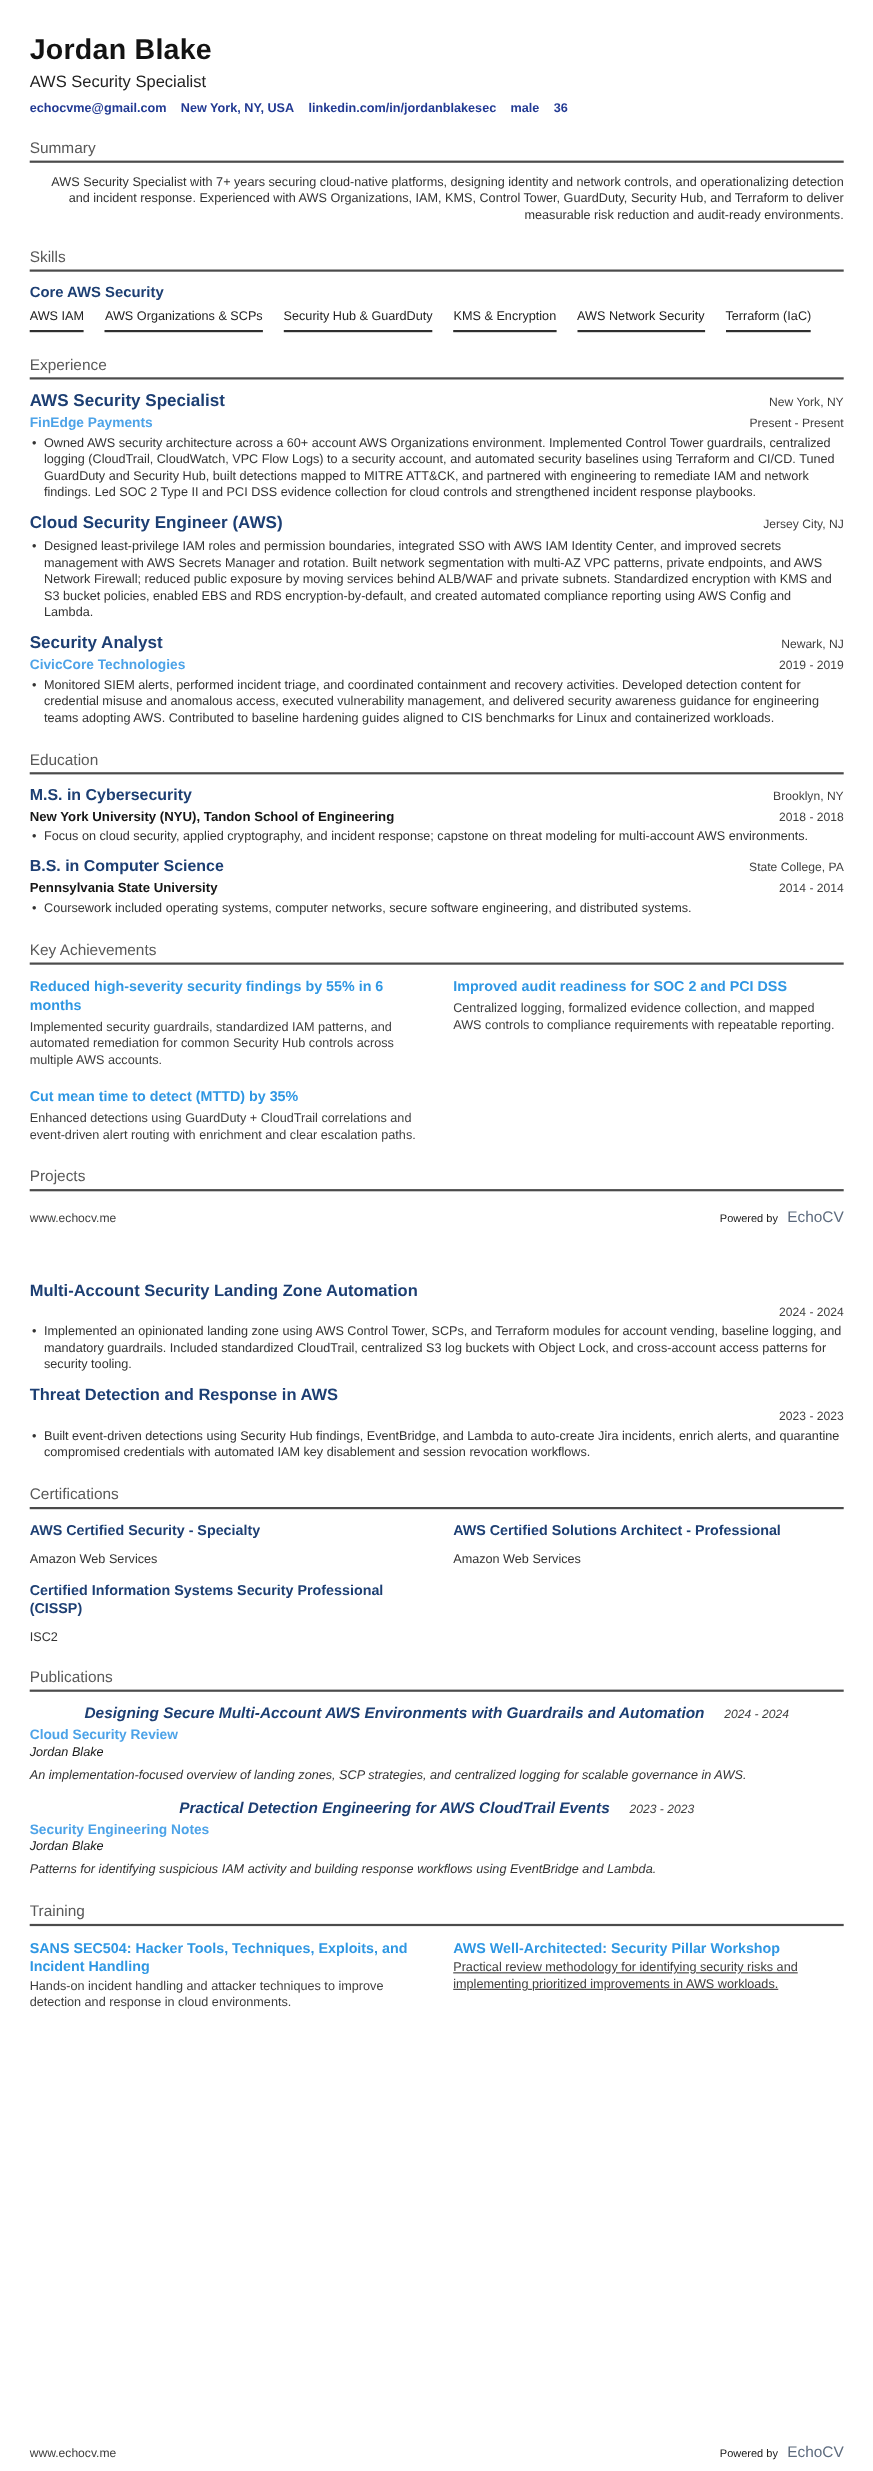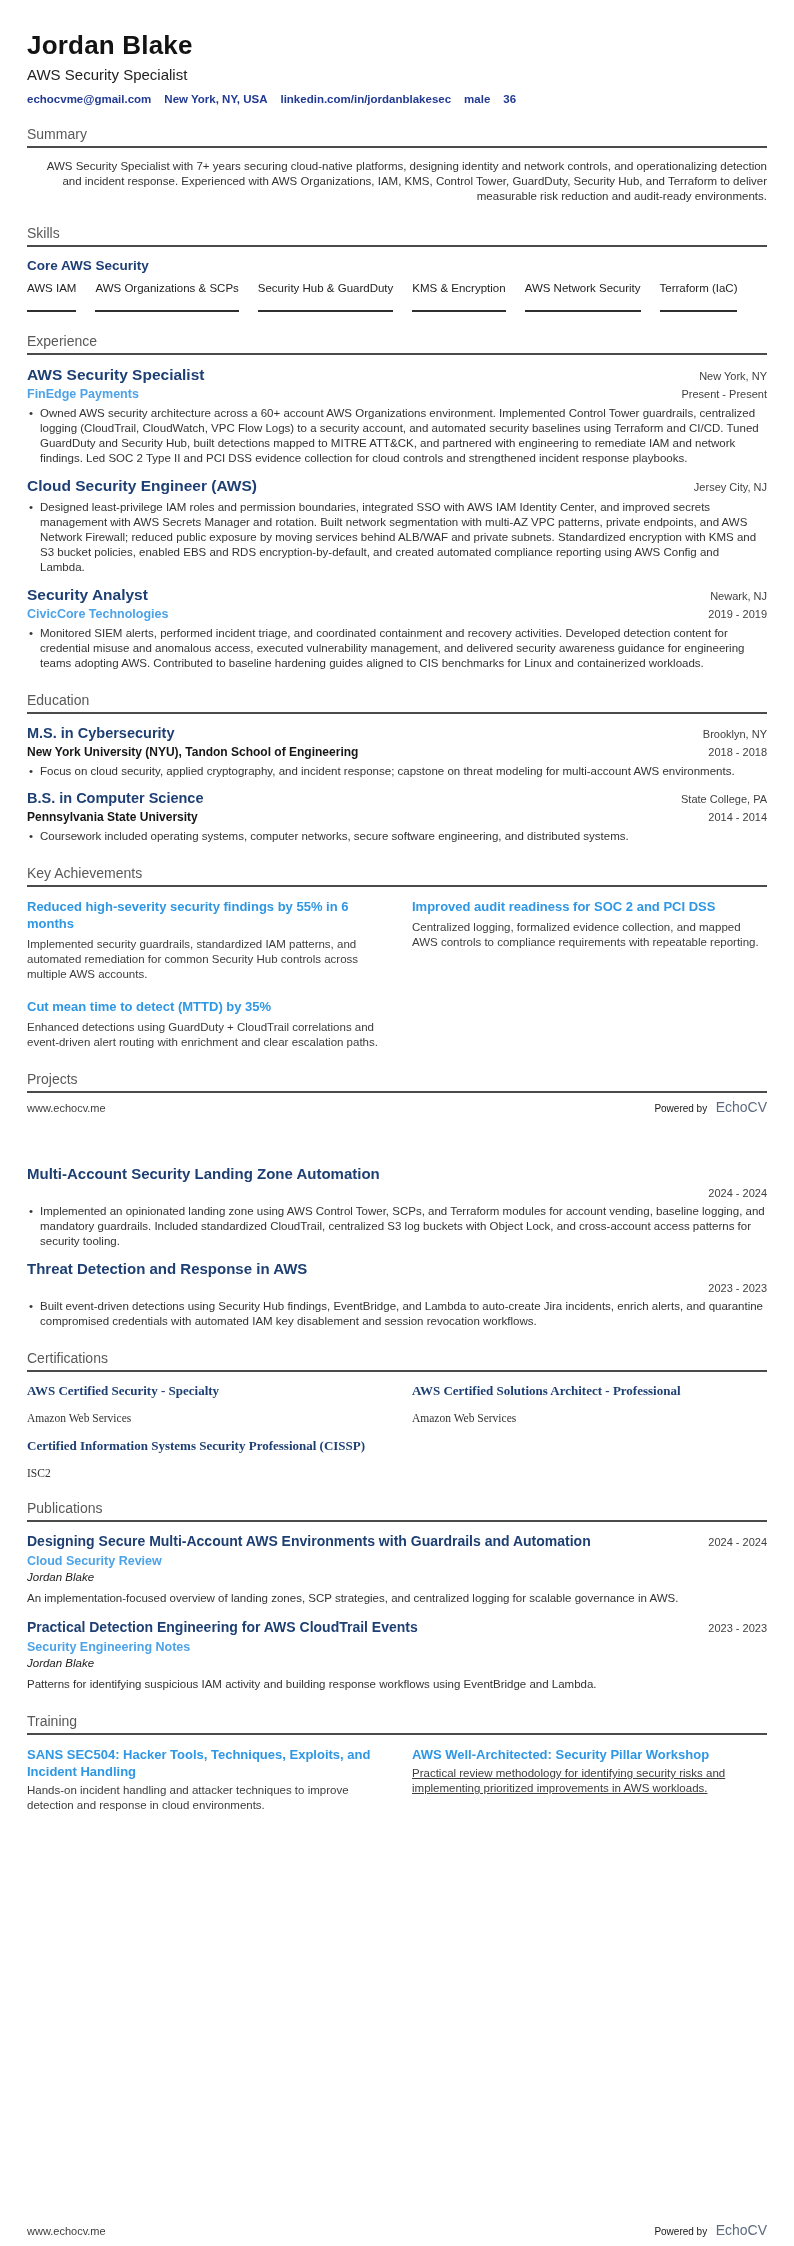--- a/index.html
+++ b/index.html
@@ -32,21 +32,21 @@
   .sec { margin-top: 21px; }
   .sec-title { font-size: 14px; color: #595959; }
   .sec-rule { border: none; border-top: 2px solid #4b4b4b; margin-top: 4px; }
   .sec-body { margin-top: 11px; }
   .body-text { font-size: 11.5px; line-height: 15px; color: #333; text-align: right; }
 
   
   .skill-group { font-size: 13.5px; font-weight: 700; color: #1d3f73; }
   .skill-row { margin-top: 9px; display: flex; flex-wrap: wrap; gap: 0 19px; }
   .skill {
-    font-size: 11.5px; color: #222; padding-bottom: 16px;
+    font-size: 11.5px; color: #222; padding-bottom: 6px;
     border-bottom: 2px solid #2f2f2f;
   }
 
   
   .entry { margin-top: 11px; }
   .entry:first-child { margin-top: 0; }
   .entry-head { display: flex; justify-content: space-between; align-items: baseline; }
   .entry-title { font-size: 15.5px; font-weight: 700; color: #1d3f73; line-height: 18px; }
   .entry-meta { font-size: 11px; color: #3f3f3f; white-space: nowrap; }
   .entry-sub { display: flex; justify-content: space-between; align-items: baseline; margin-top: 3px; }
@@ -65,25 +65,25 @@
 
   
   .proj-title { font-size: 15px; font-weight: 700; color: #1d3f73; line-height: 18px; }
   .proj-date-row { text-align: right; font-size: 11px; color: #3f3f3f; margin-top: 4px; }
 
   
   .cert-name { font-size: 13px; font-weight: 700; color: #1d3f73; line-height: 16px; }
   .cert-issuer { font-size: 11.5px; color: #333; margin-top: 13px; }
 
   
-  .pub-head { display: flex; justify-content: space-between; align-items: baseline; }
+  .pub-head { display: flex; justify-content: center; align-items: baseline; font-style: italic; }
   .pub-title { font-size: 14px; font-weight: 700; color: #1d3f73; line-height: 17px; padding-right: 18px; }
   .pub-venue { font-size: 12.5px; font-weight: 700; color: #4da3e8; margin-top: 4px; }
   .pub-author { font-size: 11.5px; font-style: italic; color: #1c1c1c; margin-top: 3px; }
-  .pub-desc { font-size: 11.5px; line-height: 15px; color: #333; margin-top: 8px; }
+  .pub-desc { font-size: 11.5px; line-height: 15px; color: #333; margin-top: 8px; font-style: italic; }
 
   
   .page-footer {
     position: absolute; left: 27px; right: 27px; bottom: 7px;
     display: flex; justify-content: space-between; align-items: baseline;
   }
   .footer-url { font-size: 11px; color: #3d3d3d; text-decoration: none; }
   .powered { font-size: 10px; color: #161616; }
   .brand { font-size: 14px; color: #5d6b7e; margin-left: 4px; }
 </style>
@@ -262,21 +262,21 @@
         <div class="proj-date-row">2023 - 2023</div>
         <ul class="bullets">
           <li>Built event-driven detections using Security Hub findings, EventBridge, and Lambda to auto-create Jira incidents, enrich alerts, and quarantine compromised credentials with automated IAM key disablement and session revocation workflows.</li>
         </ul>
       </div>
     </div>
 
     <section class="sec">
       <div class="sec-title">Certifications</div>
       <hr class="sec-rule">
-      <div class="sec-body grid-2" style="row-gap: 14px; font-family: Liberation Serif, serif;">
+      <div class="sec-body grid-2" style="row-gap: 14px;">
         <div>
           <div class="cert-name">AWS Certified Security - Specialty</div>
           <div class="cert-issuer">Amazon Web Services</div>
         </div>
         <div>
           <div class="cert-name">AWS Certified Solutions Architect - Professional</div>
           <div class="cert-issuer">Amazon Web Services</div>
         </div>
         <div>
           <div class="cert-name">Certified Information Systems Security Professional (CISSP)</div>

